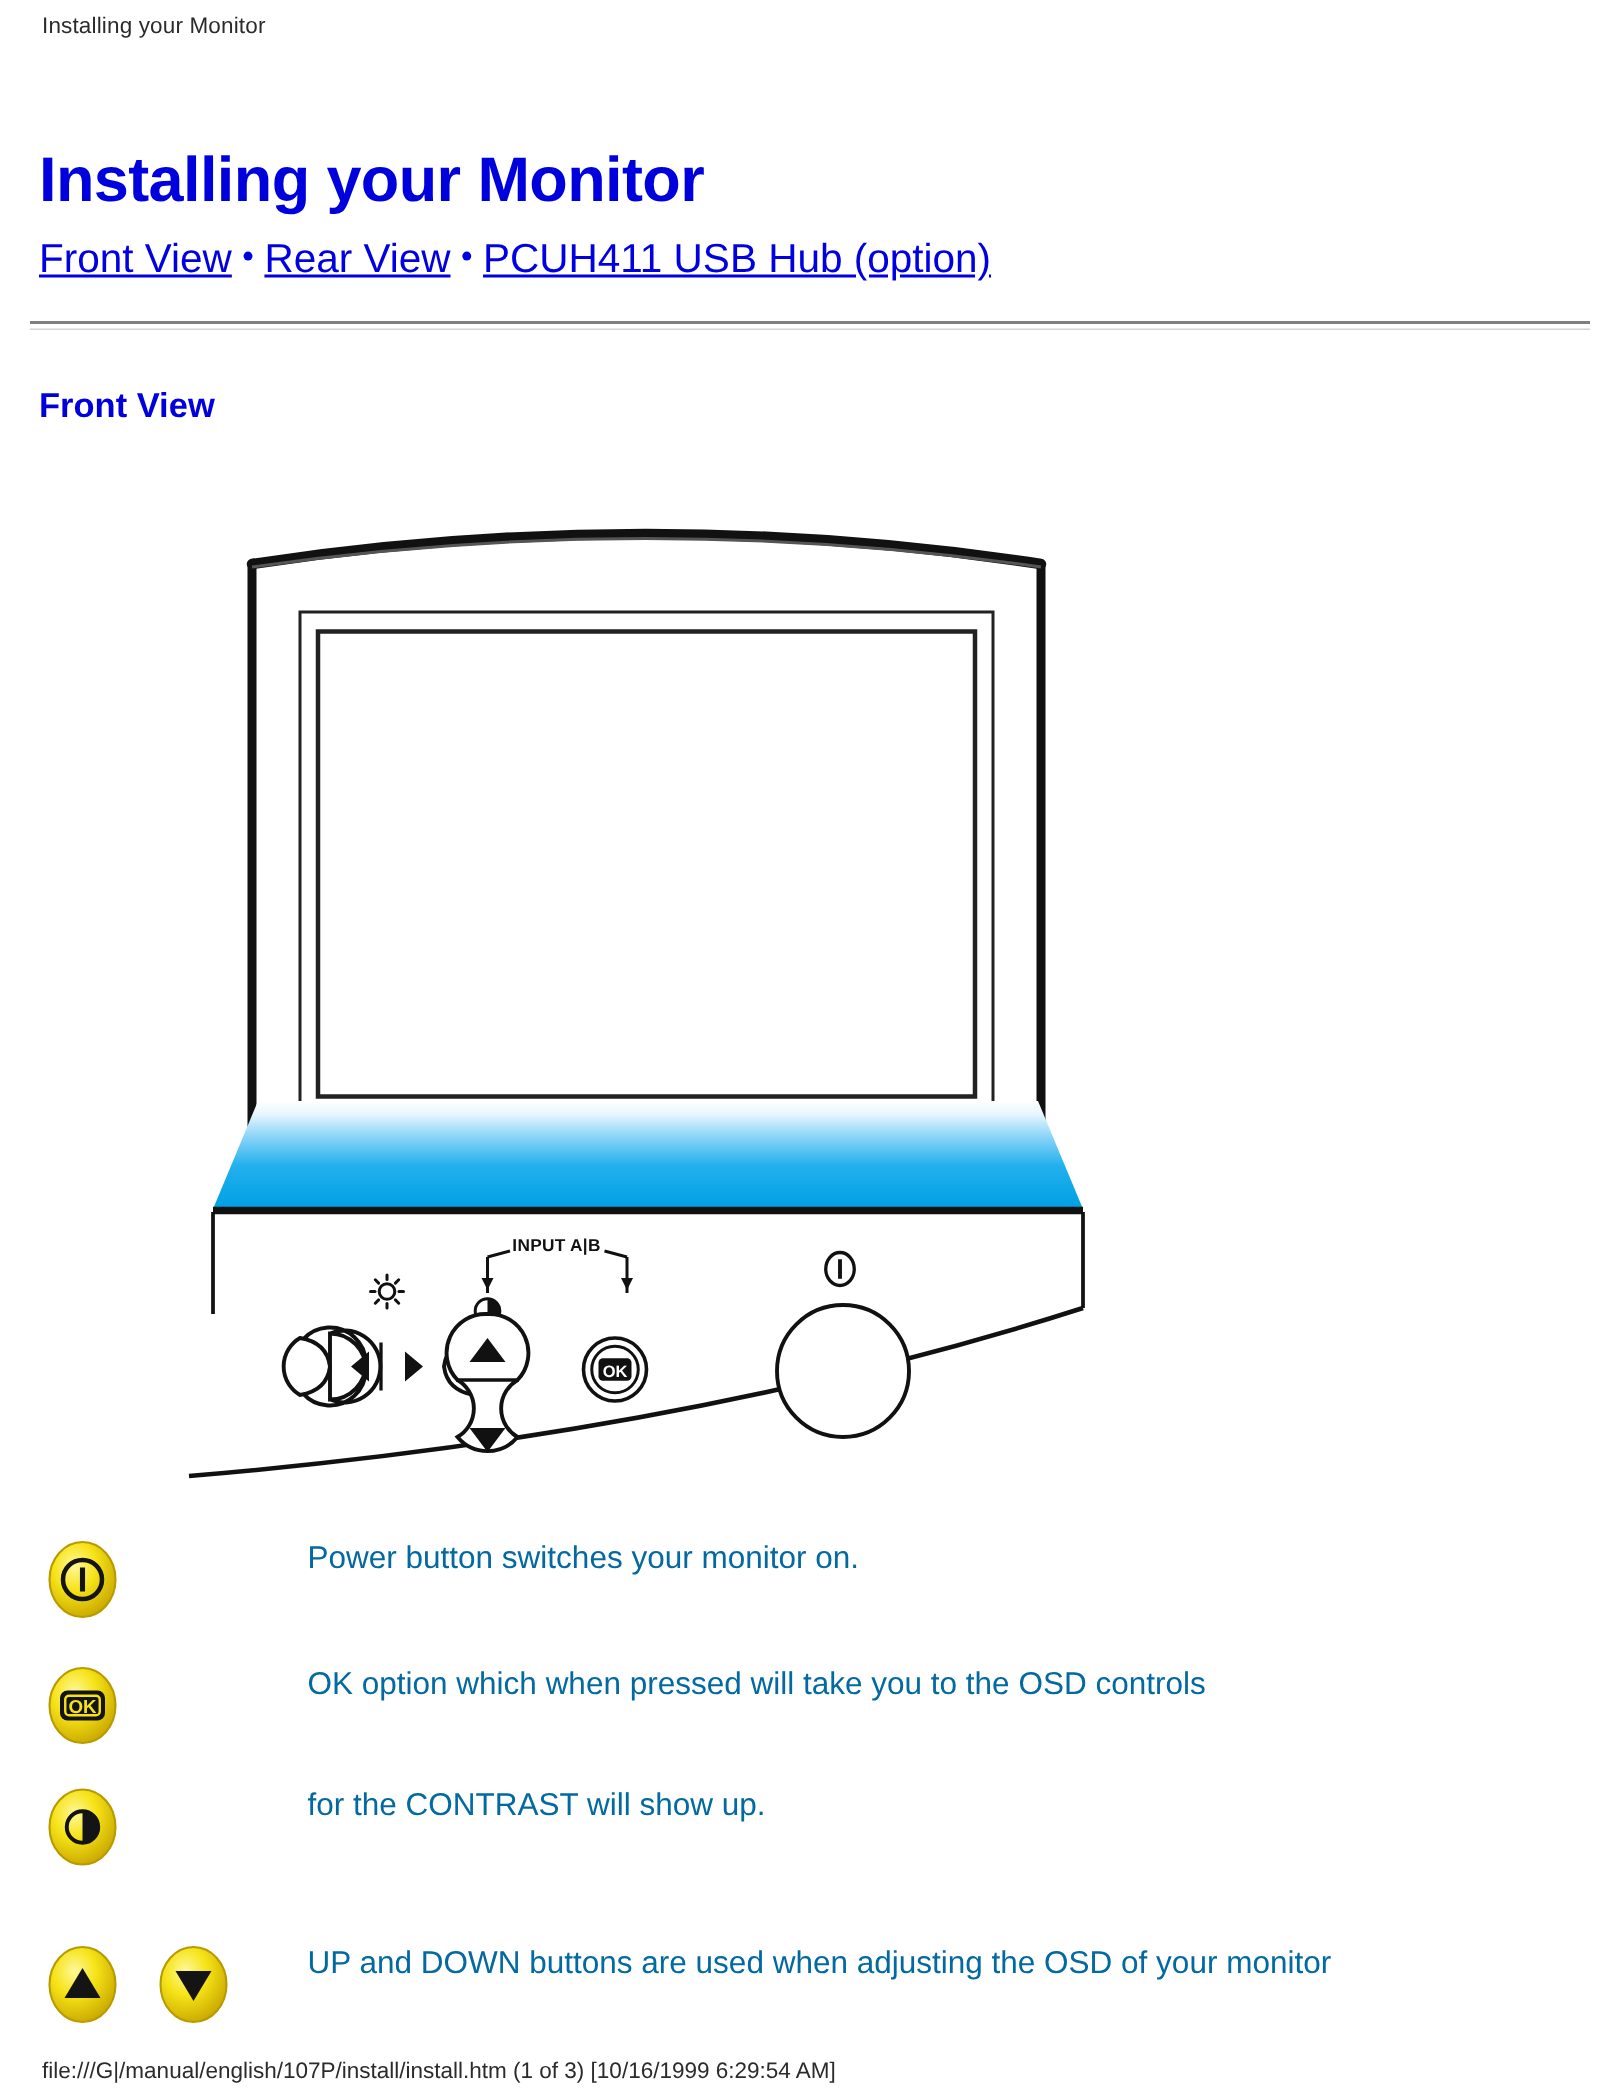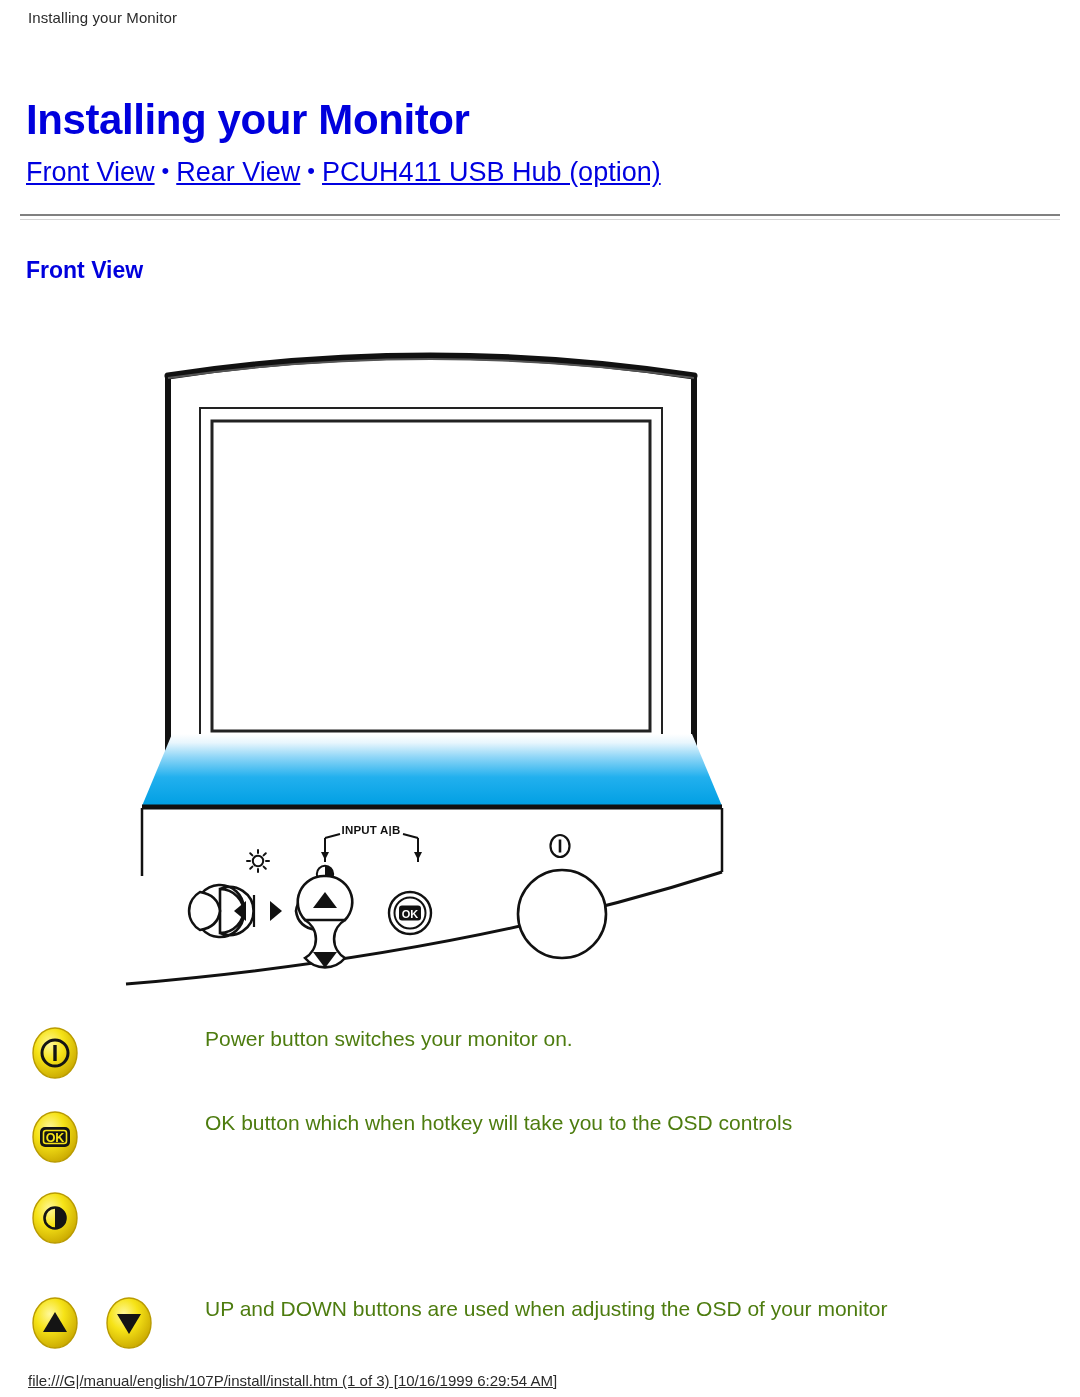--- a/index.html
+++ b/index.html
@@ -122,37 +122,36 @@
     width: 150px;
     height: 58px;
   }
   .desc-row .text-cell {
     position: absolute;
     left: 205px;
     top: 0;
     width: 840px;
     font-size: 21px;
     line-height: 30px;
-    color: #4d7c0f;
+    color: #0369a1;
   }
   .desc-row .text-cell .l2 { display: block; }
 
   .btn-icon { display: inline-block; vertical-align: top; }
   .btn-icon + .btn-icon { margin-left: 12px; }
 
   
   .footer-path {
     position: absolute;
     left: 28px;
     top: 1371px;
     font-size: 15px;
     line-height: 20px;
     color: #2b2b2b;
     white-space: nowrap;
-    text-decoration: underline;
   }
 </style>
 </head>
 <body>
 
 <div class="running-header">Installing your Monitor</div>
 
 <h1 class="page-title">Installing your Monitor</h1>
 
 <nav class="navrow">
@@ -295,21 +294,21 @@
             </radialGradient>
           </defs>
           <ellipse cx="29" cy="29" rx="22" ry="25" fill="url(#ybtn2)" stroke="#b99b00" stroke-width="1.4"></ellipse>
           <rect x="14" y="19" width="30" height="20" rx="5" fill="#141414"></rect>
           <rect x="17.5" y="22.5" width="23" height="13" rx="2.5" fill="none" stroke="#f6e317" stroke-width="1.6"></rect>
           <text x="29" y="34" text-anchor="middle" font-family="Liberation Sans, sans-serif" font-size="12.5" font-weight="bold" fill="#f6e317">OK</text>
         </svg>
       </span>
     </div>
     <div class="text-cell">
-      <span>OK button which when hotkey will take you to the OSD controls</span>
+      <span>OK option which when pressed will take you to the OSD controls</span>
     </div>
   </div>
 
   <div class="desc-row" style="top:165px;">
     <div class="icon-cell">
       <span class="btn-icon">
         <svg width="58" height="58" viewBox="0 0 58 58" xmlns="http://www.w3.org/2000/svg">
           <defs>
             <radialGradient id="ybtn3" cx="38%" cy="32%" r="72%">
               <stop offset="0%" stop-color="#fff89a"></stop>
@@ -317,20 +316,21 @@
               <stop offset="100%" stop-color="#c9a800"></stop>
             </radialGradient>
           </defs>
           <ellipse cx="29" cy="29" rx="22" ry="25" fill="url(#ybtn3)" stroke="#b99b00" stroke-width="1.4"></ellipse>
           <circle cx="29" cy="29" r="10.5" fill="none" stroke="#141414" stroke-width="2.6"></circle>
           <path d="M 29 18.5 a 10.5 10.5 0 0 1 0 21 Z" fill="#141414"></path>
         </svg>
       </span>
     </div>
     <div class="text-cell">
+      <span class="l2">for the CONTRAST will show up.</span>
     </div>
   </div>
 
   <div class="desc-row" style="top:270px;">
     <div class="icon-cell">
       <span class="btn-icon">
         <svg width="58" height="58" viewBox="0 0 58 58" xmlns="http://www.w3.org/2000/svg">
           <defs>
             <radialGradient id="ybtn4" cx="38%" cy="32%" r="72%">
               <stop offset="0%" stop-color="#fff89a"></stop>

